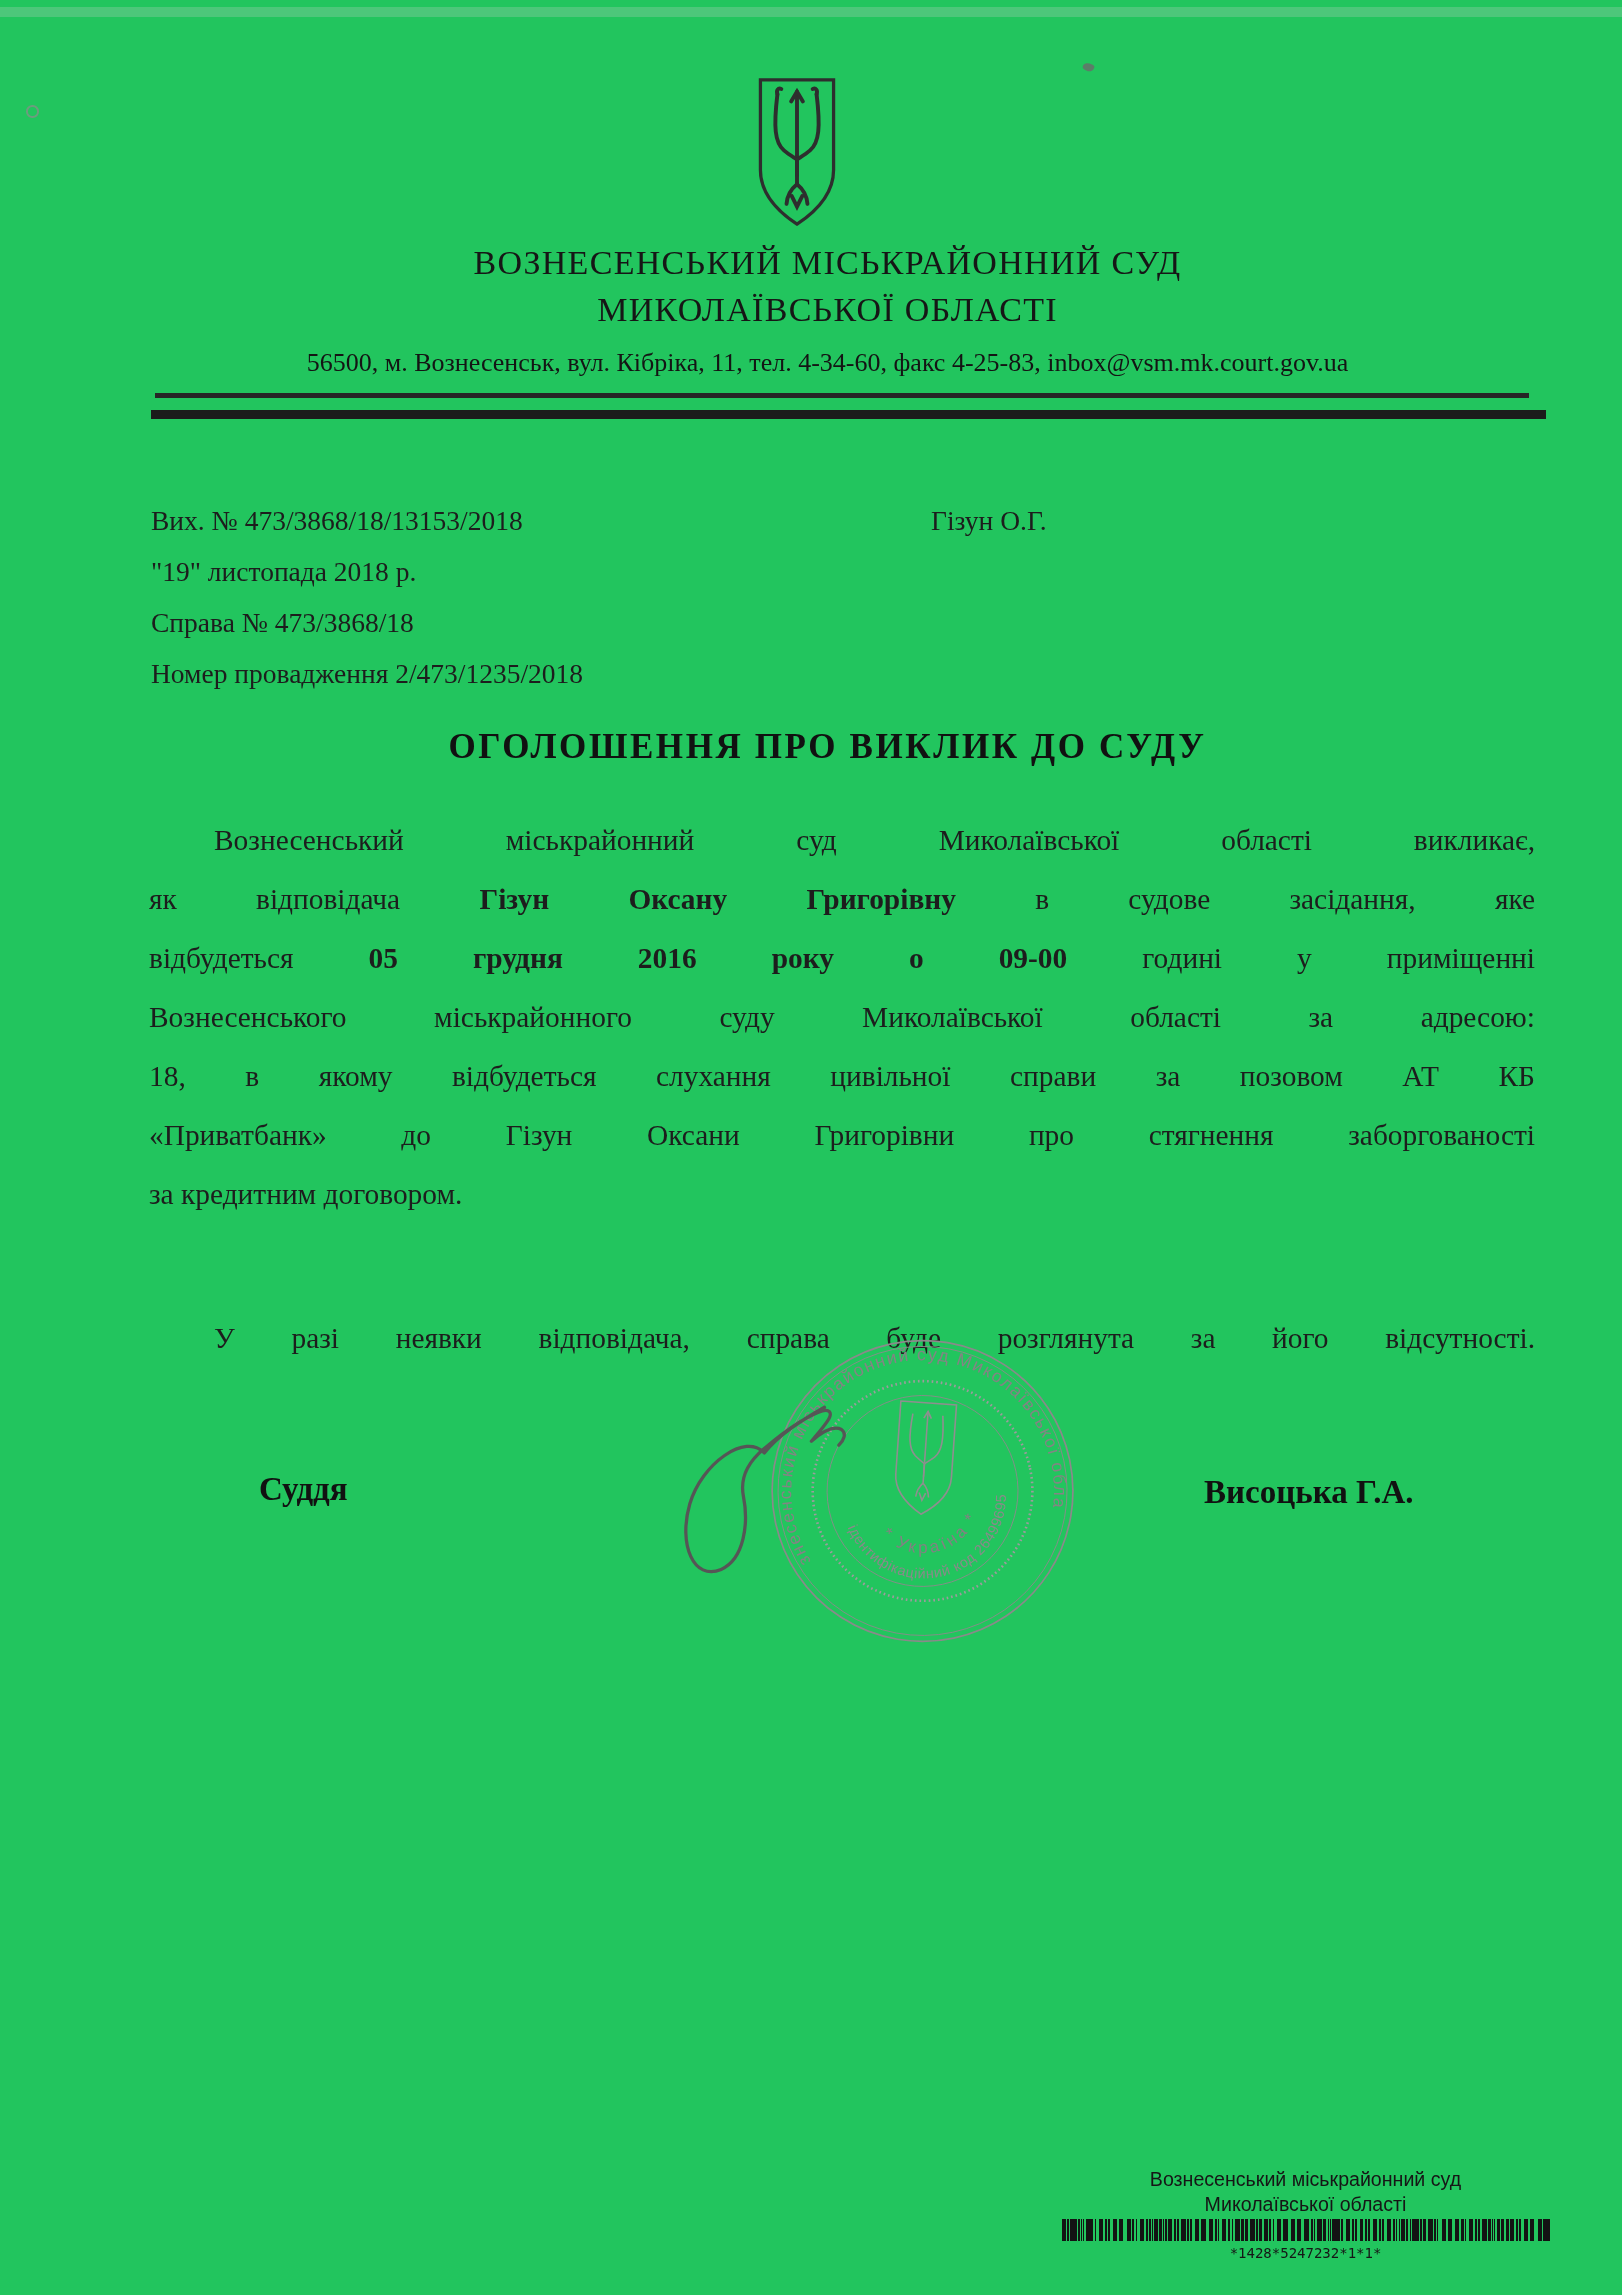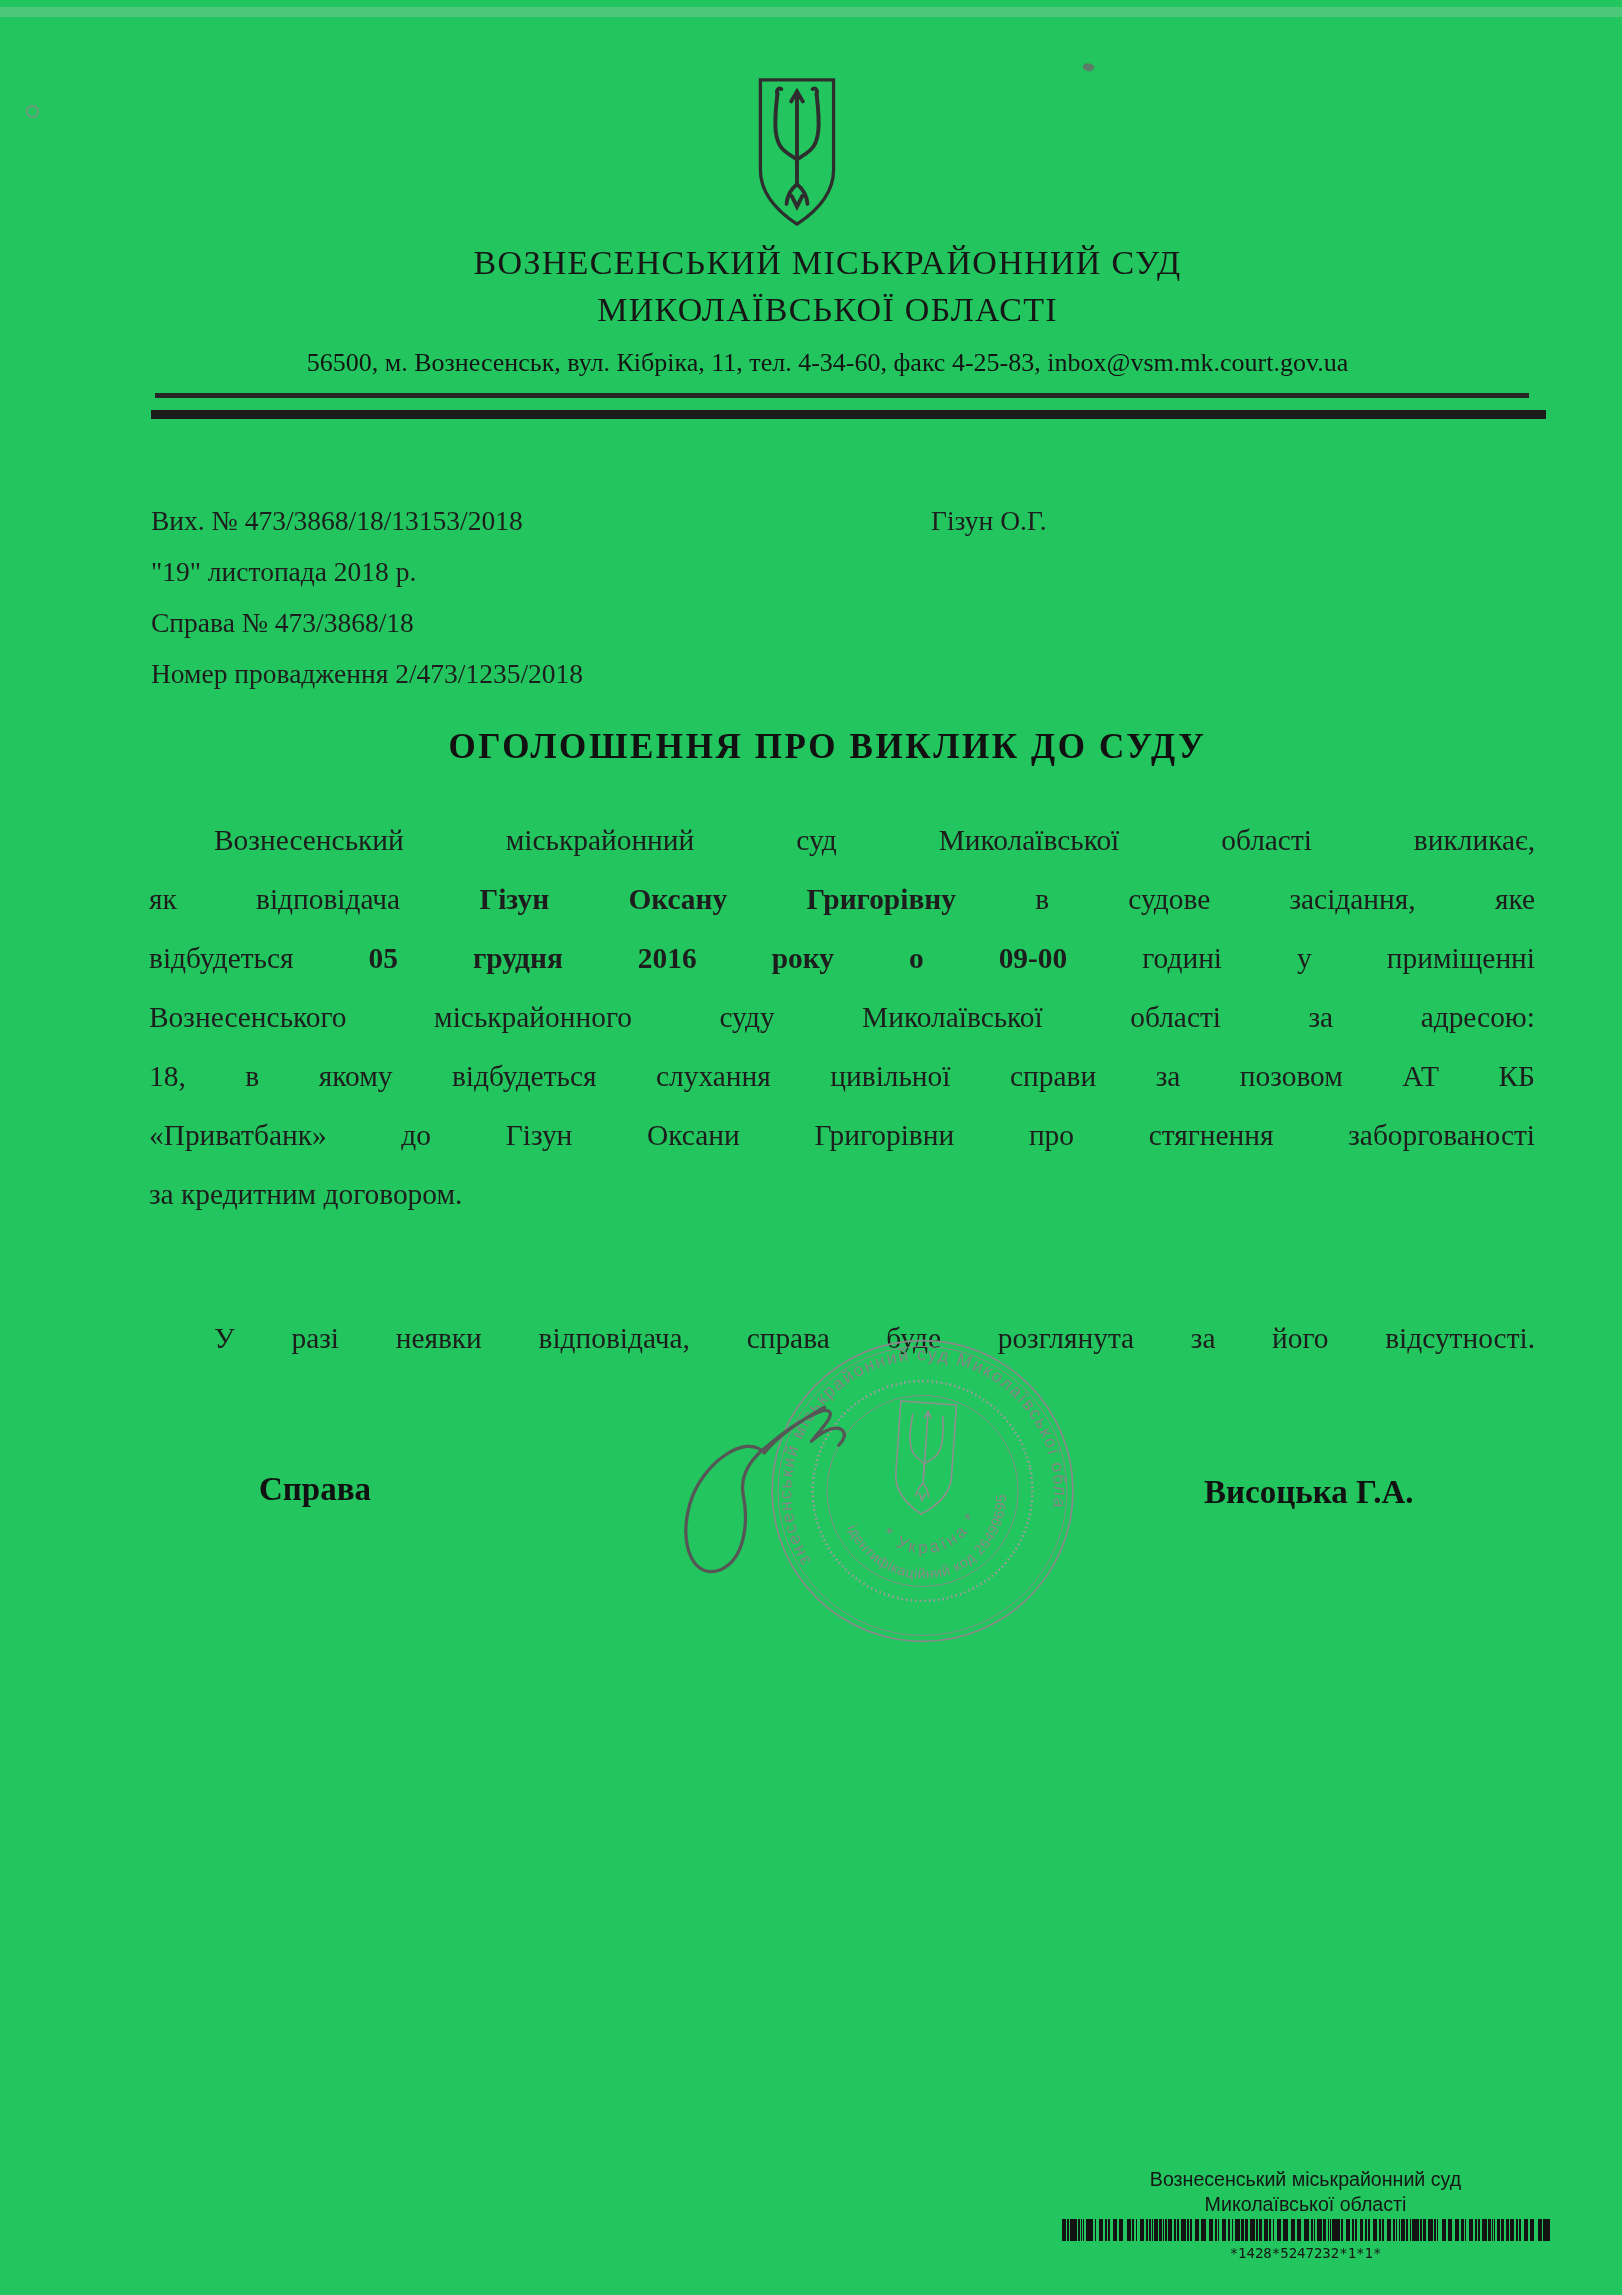--- a/index.html
+++ b/index.html
@@ -144,21 +144,21 @@
           <path d="M0,-14 V22"></path>
           <path d="M0,22 C-8,30 -11,38 -12,48"></path>
           <path d="M0,22 C8,30 11,38 12,48"></path>
           <path d="M-6,40 L0,54 L6,40"></path>
         </g>
       </g>
       <path d="M250,130 C215,150 180,172 158,200 C130,168 62,216 44,278 C26,340 50,396 92,378 C128,362 134,306 126,266 C120,234 136,210 164,188 C188,168 216,148 240,138 C258,130 264,138 254,152 C246,164 236,174 230,182 C246,168 264,158 276,164 C284,170 280,180 272,188" fill="none" stroke="#565656" stroke-width="5" stroke-linecap="round" stroke-linejoin="round"></path>
     </svg>
   </div>
 
-  <div class="abs sig-role">Справа</div>
+  <div class="abs sig-role">Суддя</div>
   <div class="abs sig-name">Висоцька Г.А.</div>
 
   <div class="abs footer">
     <div class="fline">Вознесенський міськрайонний суд</div>
     <div class="fline">Миколаївської області</div>
     <div class="barcode"></div>
     <div class="bcode">*1428*5247232*1*1*</div>
   </div>
 
 </div>

